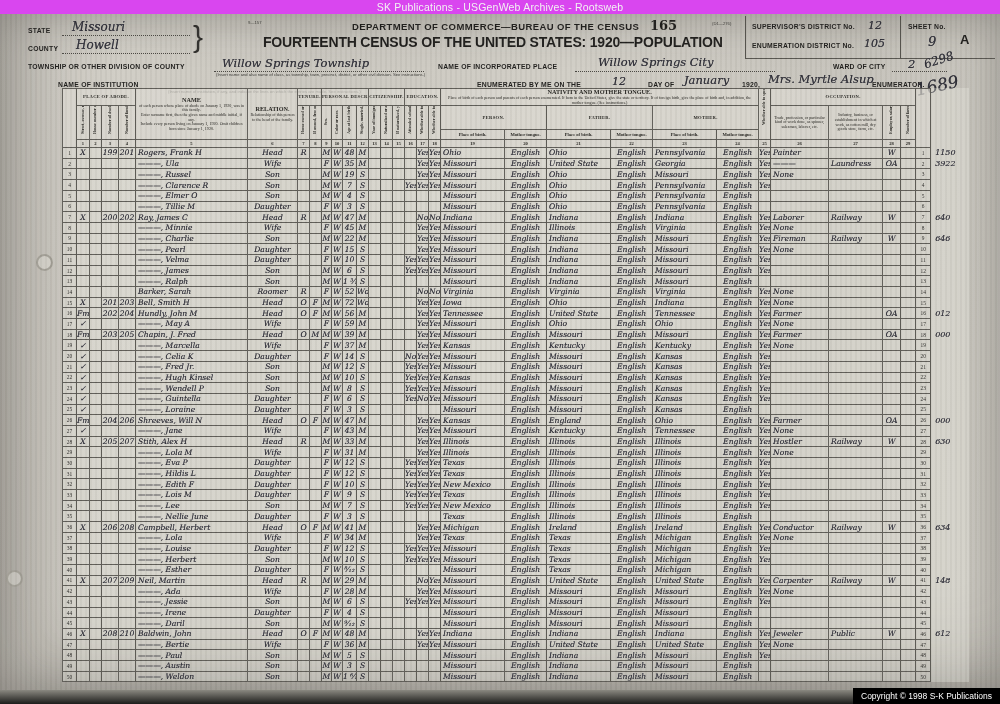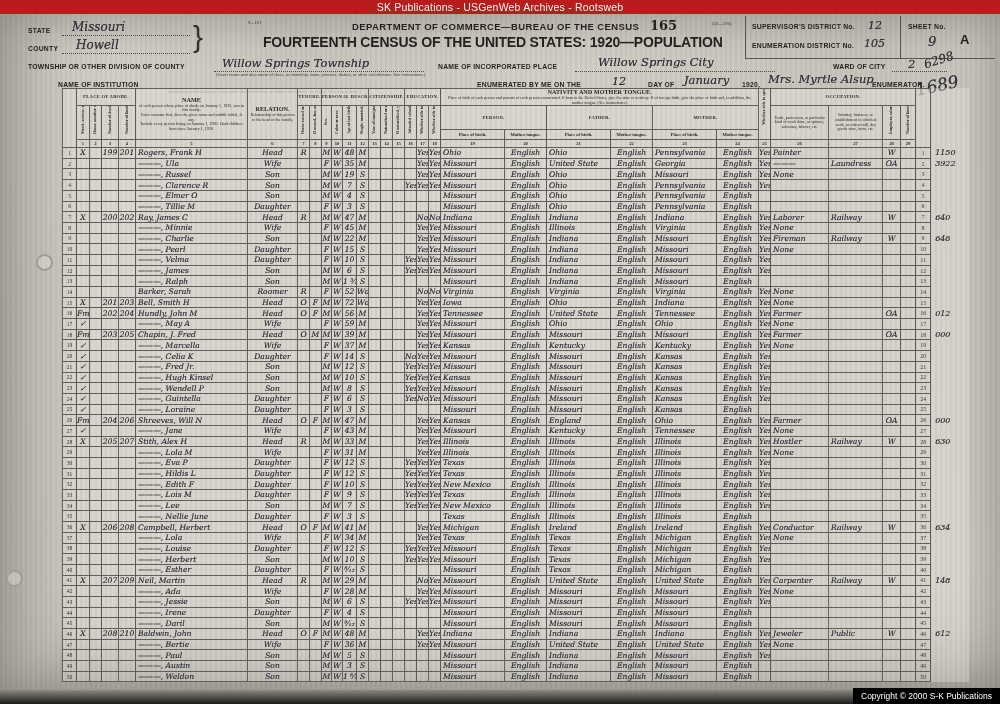--- a/index.html
+++ b/index.html
@@ -1,21 +1,21 @@
 <!DOCTYPE html>
 <html><head>
 <meta charset="utf-8">
 <style>
   html,body { margin:0; padding:0; background:#ffffff; }
   #stage { position:relative; width:1000px; height:704px; overflow:hidden;
            background:#b9b6ae; font-family:"Liberation Sans",sans-serif; }
 
   
   .topbar { position:absolute; top:0; left:0; width:1000px; height:14px;
-            background:#b91c1c; color:#f3f3f3; font-size:10.5px; line-height:14px;
+            background:#d946ef; color:#f3f3f3; font-size:10.5px; line-height:14px;
             text-align:center; letter-spacing:0.2px; }
 
   
   .paper { position:absolute; top:14px; left:0; width:1000px; height:676px;
            background:linear-gradient(100deg,#d4d1c9 0%,#c9c6be 28%,#d0cdc5 52%,#c5c2ba 78%,#cbc8c0 100%);
            box-shadow:inset 0 0 48px rgba(58,56,50,0.38), inset 46px -34px 70px rgba(58,56,50,0.20);
          }
   .paper::after { content:""; position:absolute; inset:0; pointer-events:none;
            background:repeating-linear-gradient(90deg, rgba(90,88,80,0.05) 0 2px, rgba(255,255,255,0.04) 2px 5px); }
 
@@ -1965,14 +1965,14 @@
             <td class="hw c28"></td>
             <td class="hw c29"></td>
             <td class="rn">50</td>
             <td class="hw mg"></td>
           </tr>
         </tbody>
     </table>
   </div>
 
   <div class="botband"></div>
-  <div class="copyright">Copyright © 2000 S-K Publications</div>
+  <div class="copyright">Copyright © 1998 S-K Publications</div>
 </div>
 
 </body></html>

